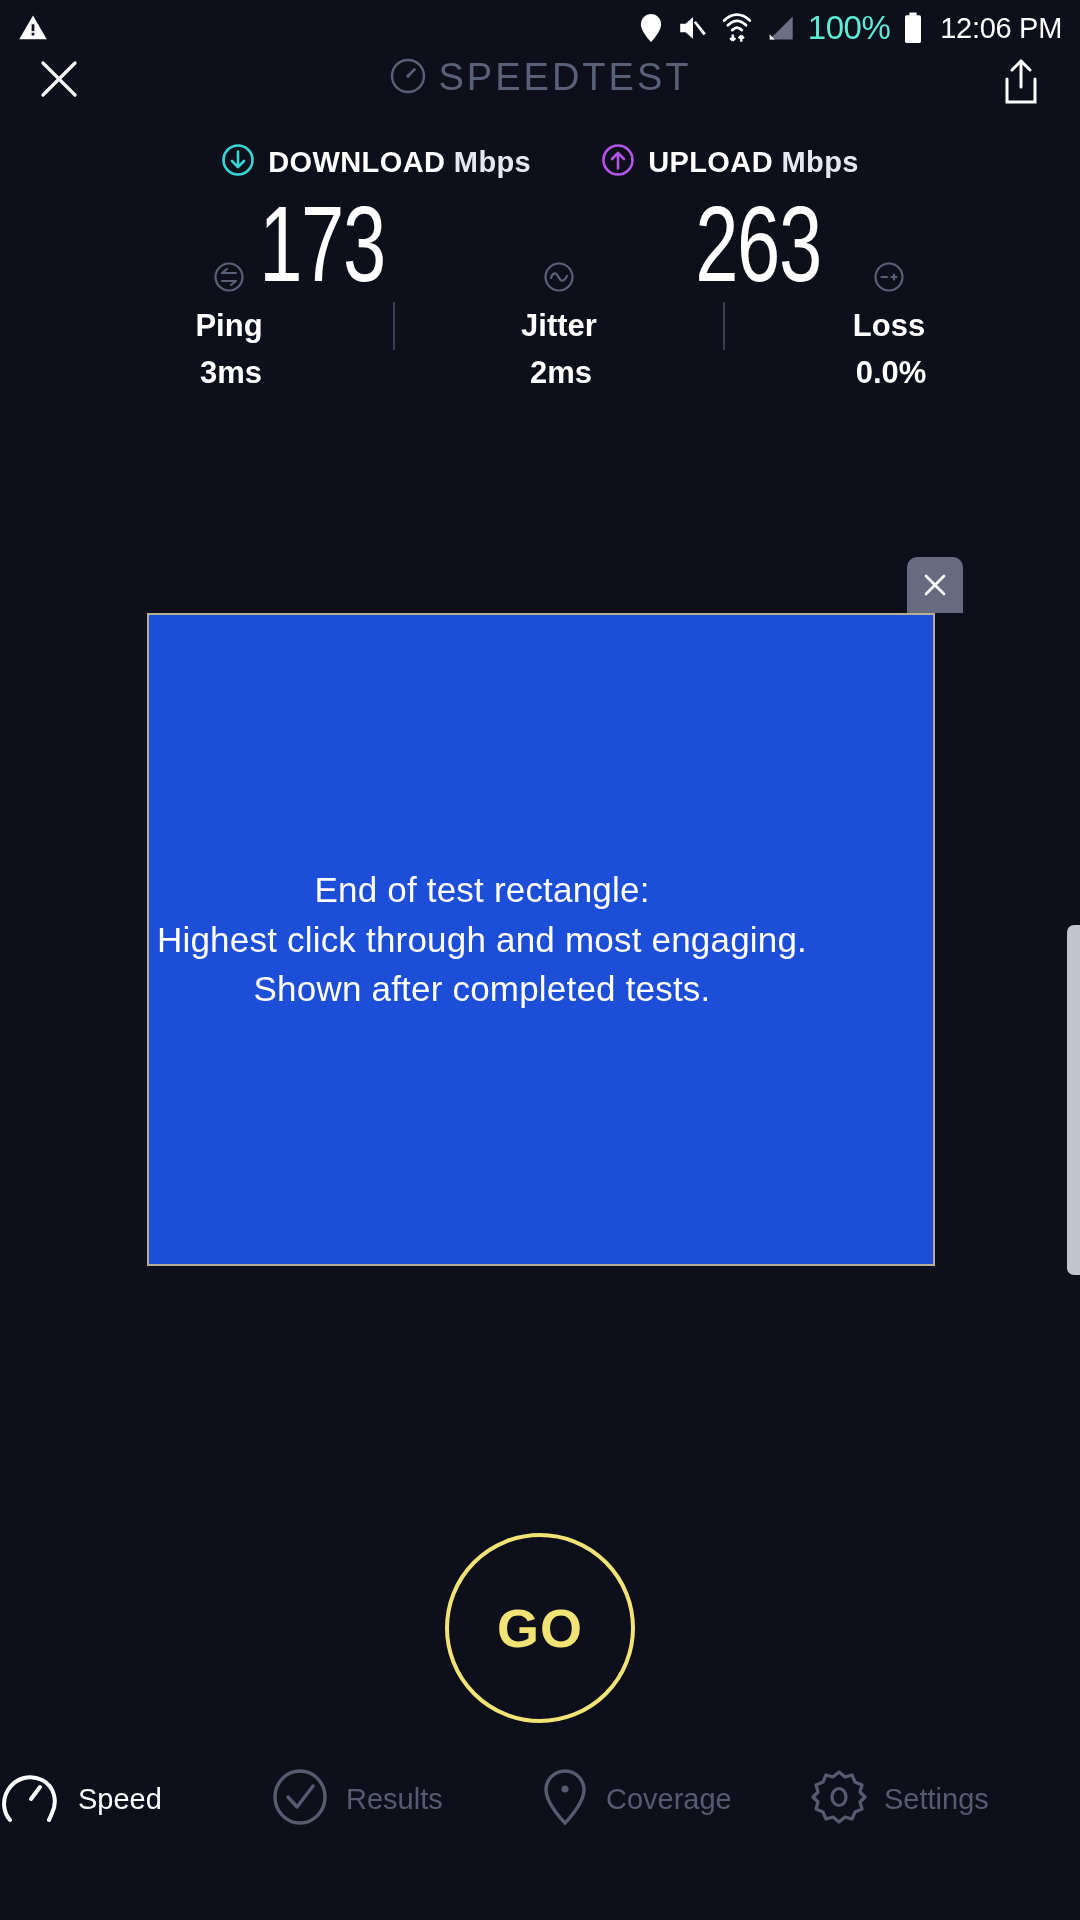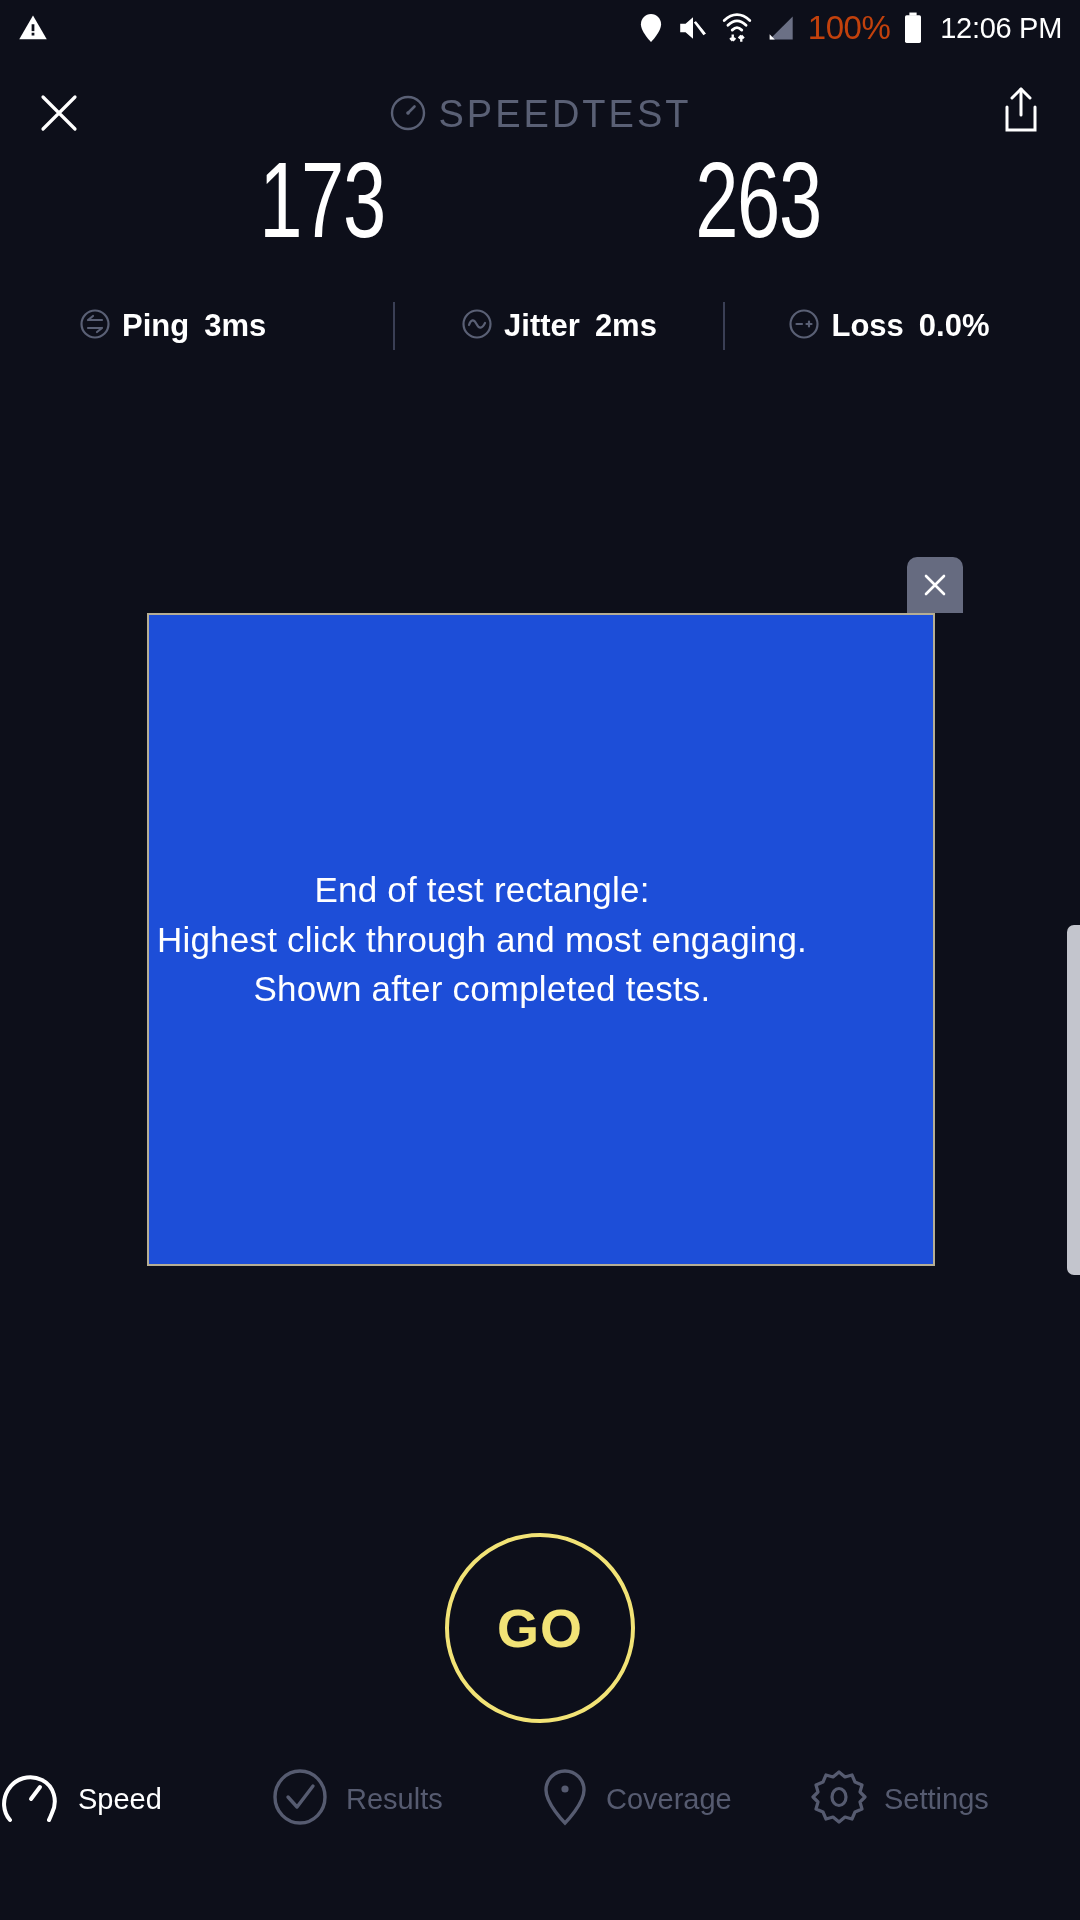--- a/index.html
+++ b/index.html
@@ -33,38 +33,38 @@
     padding: 0 18px;
     box-sizing: border-box;
     background: #0d0f1a;
   }
   .status-left { display: flex; align-items: center; gap: 10px; }
   .status-right { display: flex; align-items: center; gap: 13px; }
   .sb-icon { display: flex; align-items: center; }
   .battery-pct {
     font-size: 33px;
     letter-spacing: -0.5px;
-    color: #c2410c;
+    color: #5eead4;
     font-family: "Liberation Sans", sans-serif;
   }
   .clock {
     font-size: 29px;
     color: #ffffff;
     letter-spacing: -0.3px;
     margin-left: 4px;
   }
 
   
   .app-header {
     position: absolute;
     top: 56px; left: 0;
     width: 1080px;
     height: 80px;
     display: flex;
-    align-items: flex-end;
+    align-items: flex-start;
     justify-content: space-between;
     padding: 0 36px;
     box-sizing: border-box;
   }
   .close-x {
     width: 46px; height: 46px;
     display: flex; align-items: center; justify-content: center;
     cursor: pointer;
   }
   .brand {
@@ -138,20 +138,21 @@
     display: flex;
     align-items: center;
     justify-content: center;
     height: 60px;
   }
   .stat {
     display: flex;
     align-items: center;
     gap: 11px;
     padding: 0 14px;
+    flex-direction: column;
   }
   .stat .name {
     font-size: 31px;
     font-weight: 700;
     color: #ffffff;
   }
   .stat .val {
     font-size: 31px;
     font-weight: 700;
     color: #ffffff;
@@ -340,20 +341,40 @@
     <div class="share-btn">
       <svg width="42" height="50" viewBox="0 0 42 50">
         <path d="M21 4 L21 30" stroke="#ffffff" stroke-width="3" stroke-linecap="round"></path>
         <path d="M12 13 L21 4 L30 13" stroke="#ffffff" stroke-width="3" fill="none" stroke-linecap="round" stroke-linejoin="round"></path>
         <path d="M7 22 L7 45 L35 45 L35 22" stroke="#ffffff" stroke-width="3" fill="none" stroke-linecap="round"></path>
       </svg>
     </div>
   </div>
 
   <div class="results-block">
+    <div class="dl-ul-labels">
+      <div class="metric-label">
+        <span>
+          <svg width="34" height="34" viewBox="0 0 34 34">
+            <circle cx="17" cy="17" r="14.5" stroke="#36d6d6" stroke-width="2.6" fill="none"></circle>
+            <path d="M17 8.5 L17 24 M11 18 L17 24.2 L23 18" stroke="#36d6d6" stroke-width="2.6" fill="none" stroke-linecap="round" stroke-linejoin="round"></path>
+          </svg>
+        </span>
+        <span class="txt"><b>DOWNLOAD</b> <span class="unit">Mbps</span></span>
+      </div>
+      <div class="metric-label">
+        <span>
+          <svg width="34" height="34" viewBox="0 0 34 34">
+            <circle cx="17" cy="17" r="14.5" stroke="#b455e8" stroke-width="2.6" fill="none"></circle>
+            <path d="M17 25.5 L17 10 M11 16 L17 9.8 L23 16" stroke="#b455e8" stroke-width="2.6" fill="none" stroke-linecap="round" stroke-linejoin="round"></path>
+          </svg>
+        </span>
+        <span class="txt"><b>UPLOAD</b> <span class="unit">Mbps</span></span>
+      </div>
+    </div>
     <div class="big-values">
       <div class="big-val">173</div>
       <div class="big-val">263</div>
     </div>
   </div>
 
   <div class="stats-row">
     <div class="stat stat-ping">
       <span>
         <svg width="32" height="32" viewBox="0 0 32 32">

